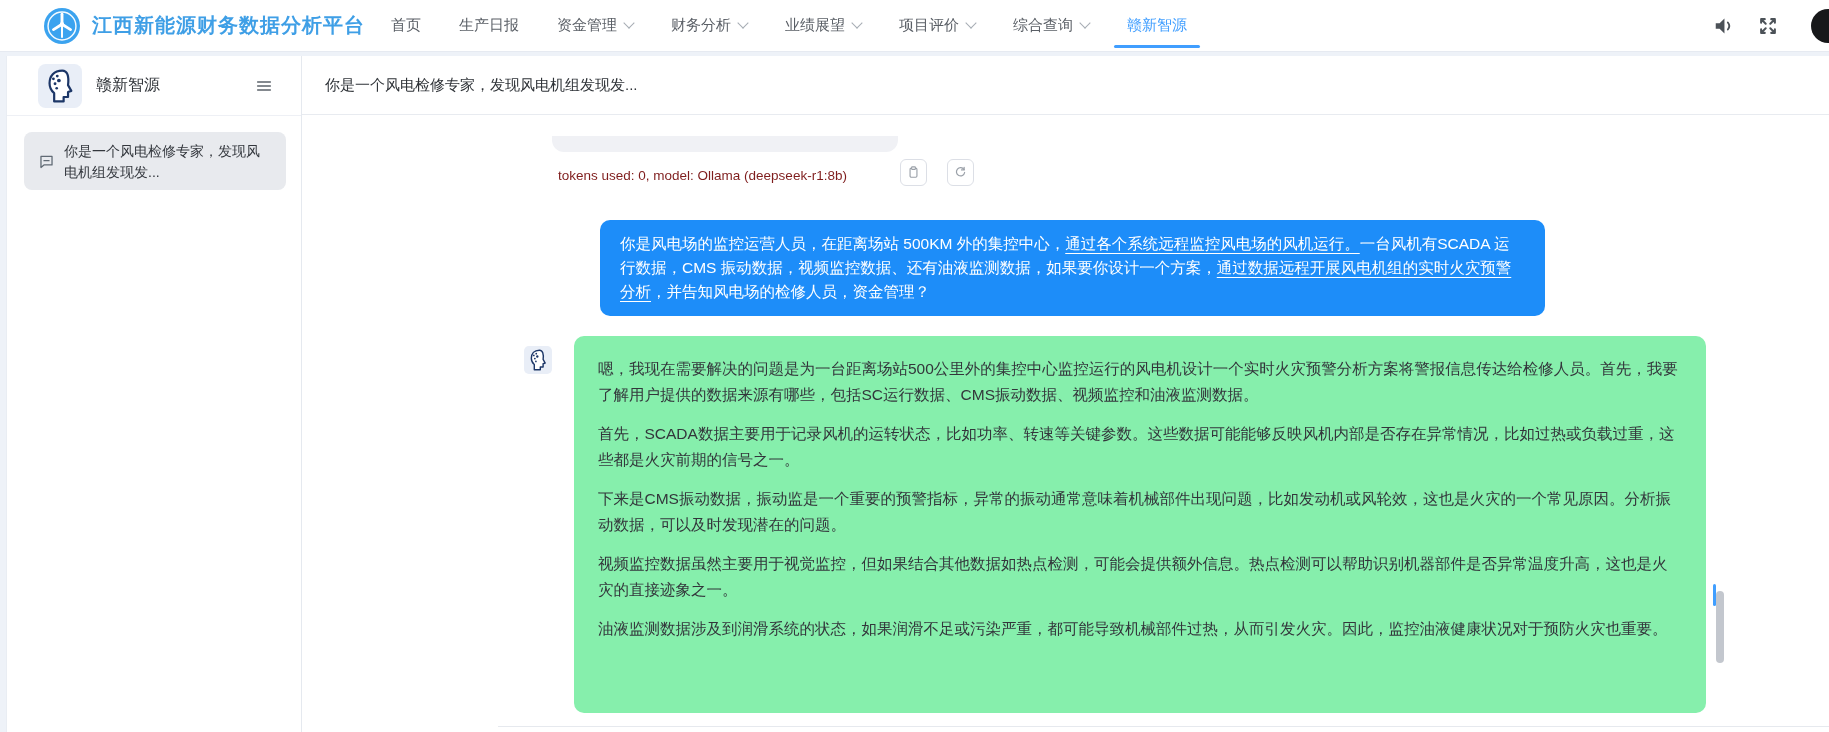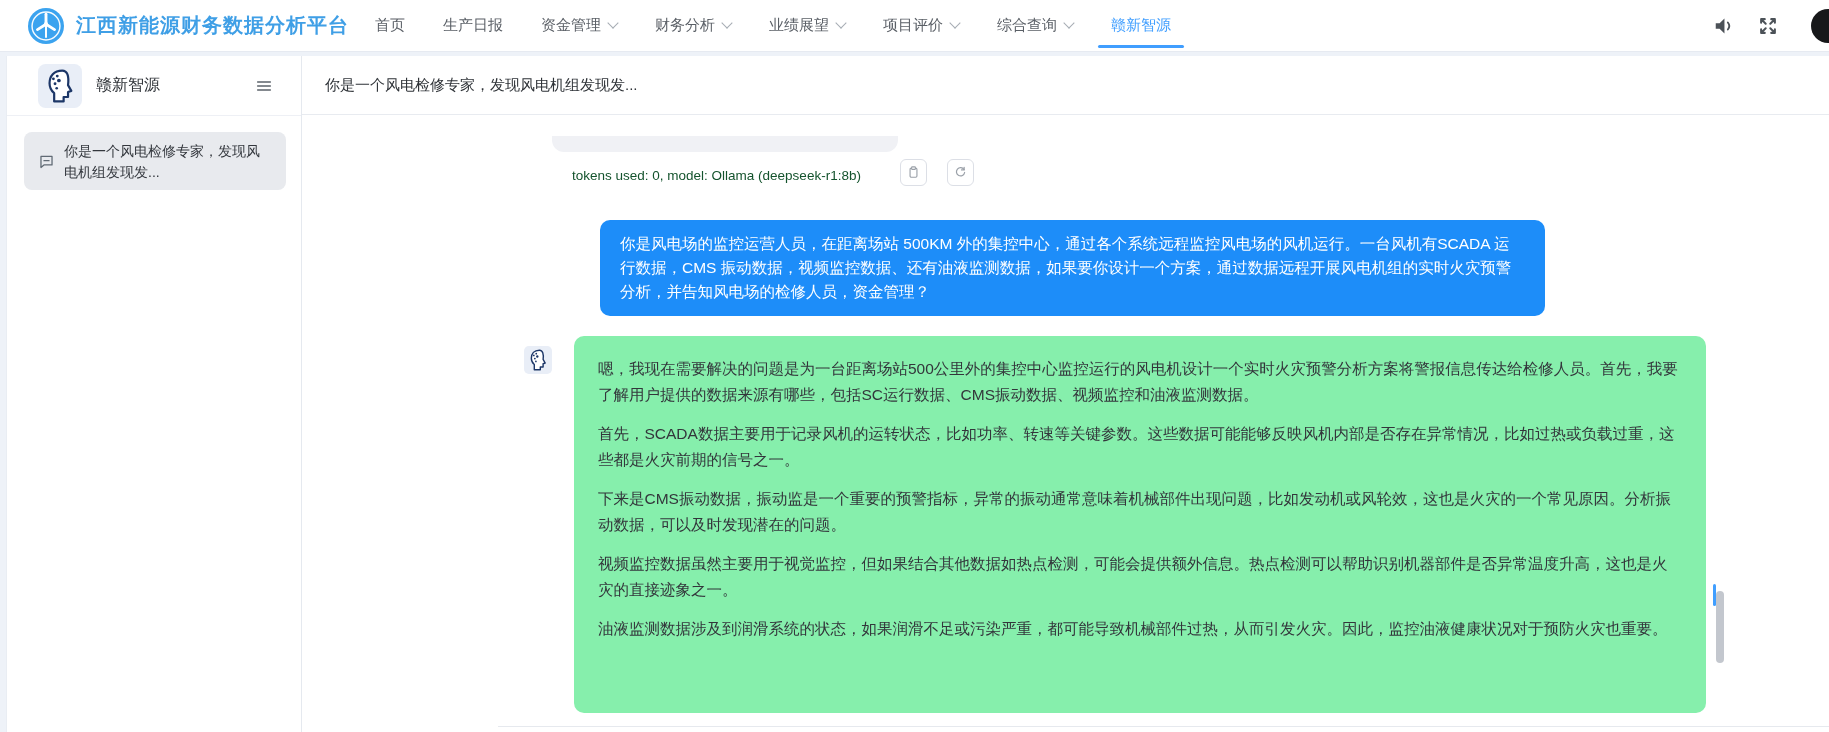--- a/index.html
+++ b/index.html
@@ -6,21 +6,21 @@
   body{
     width:1829px;height:732px;position:relative;overflow:hidden;
     background:#eef2f8;
     font-family:"Liberation Sans","DejaVu Sans",sans-serif;
     -webkit-font-smoothing:antialiased;
   }
   
   .navbar{
     position:absolute;left:0;top:0;width:1829px;height:52px;background:#fff;
     border-bottom:1px solid #e6eaf1;display:flex;align-items:center;box-sizing:border-box;
-    padding-left:28px;
+    padding-left:44px;
   }
   .logo{flex:0 0 auto;width:36px;height:36px;display:block;}
   .brand{margin-left:12px;font-size:20px;font-weight:bold;color:#3f9fe6;letter-spacing:1px;white-space:nowrap;}
   .nav-list{display:flex;align-items:center;height:100%;margin-left:26px;gap:38px;}
   .nav-item{position:relative;display:flex;align-items:center;height:100%;font-size:15px;color:#5a5f66;cursor:pointer;white-space:nowrap;text-decoration:none;}
   .nav-item.active{color:#409eff;}
   .nav-item.active::after{content:"";position:absolute;left:50%;transform:translateX(-50%);bottom:3px;width:86px;height:3px;border-radius:2px;background:#409eff;}
   .caret{width:7px;height:7px;border-right:1.6px solid #a6acb4;border-bottom:1.6px solid #a6acb4;transform:rotate(45deg);margin-left:8px;margin-top:-5px;}
   .nav-right{position:absolute;right:50px;top:0;height:52px;display:flex;align-items:center;gap:22px;}
   .nav-icon{width:22px;height:22px;cursor:pointer;}
@@ -39,31 +39,31 @@
     display:flex;box-sizing:border-box;padding:9px 10px 0 14px;cursor:pointer;
   }
   .conv-icon{width:17px;height:17px;margin-top:12px;flex:0 0 auto;}
   .conv-text{margin-left:9px;font-size:14px;line-height:21px;color:#33373d;width:206px;}
   
   .main{position:absolute;left:302px;top:56px;right:0;bottom:0;background:#fff;}
   .chat-header{height:59px;border-bottom:1px solid #e8ebf0;display:flex;align-items:center;box-sizing:border-box;padding-left:23px;font-size:15px;color:#2e3237;}
   .msgs{position:absolute;left:0;right:0;top:59px;bottom:6px;overflow:hidden;}
   .bottom-line{position:absolute;left:196px;right:0;bottom:5px;height:0;border-top:1px solid #e6e9ee;}
   .clipped-bubble{position:absolute;left:250px;top:21px;width:346px;height:16px;background:#f0f1f5;border-radius:0 0 12px 12px;}
-  .meta-row{position:absolute;left:256px;top:45px;height:30px;display:flex;align-items:center;font-size:13.5px;color:#14532d;margin-left:14px;}
+  .meta-row{position:absolute;left:256px;top:45px;height:30px;display:flex;align-items:center;font-size:13.5px;color:#7f1d1d;}
   .meta-btn{position:absolute;top:44px;width:27px;height:27px;border:1px solid #dcdfe6;border-radius:6px;background:#fff;display:flex;align-items:center;justify-content:center;cursor:pointer;box-sizing:border-box;}
   .meta-btn svg{width:15px;height:15px;}
   .btn-copy{left:598px;}
   .btn-refresh{left:645px;}
   .user-bubble{
     position:absolute;left:298px;top:105px;width:945px;box-sizing:border-box;
     background:#1d8df9;border-radius:10px;padding:12px 20px;
     color:#fff;font-size:15.5px;line-height:24px;
   }
-  .user-bubble .u{text-underline-offset:4px;margin-top:32px;}
+  .user-bubble .u{text-decoration:underline;text-underline-offset:4px;margin-top:32px;}
   .ai-avatar{position:absolute;left:222px;top:231px;width:28px;height:28px;}
   .ai-bubble{
     position:absolute;left:272px;top:221px;width:1132px;height:377px;overflow:hidden;box-sizing:border-box;
     background:#86efac;border-radius:10px;padding:20px 24px;
     color:#33363b;font-size:15.5px;line-height:26px;
   }
   .ai-bubble p{margin:0 0 13px 0;}
   .sb-blue{position:absolute;left:1411px;top:469px;width:3px;height:22px;background:#409eff;border-radius:2px;}
   .sb-thumb{position:absolute;left:1414px;top:476px;width:8px;height:72px;background:#c3c7ce;border-radius:4px;cursor:pointer;}
   .hidden-defs{position:absolute;width:0;height:0;overflow:hidden;}

